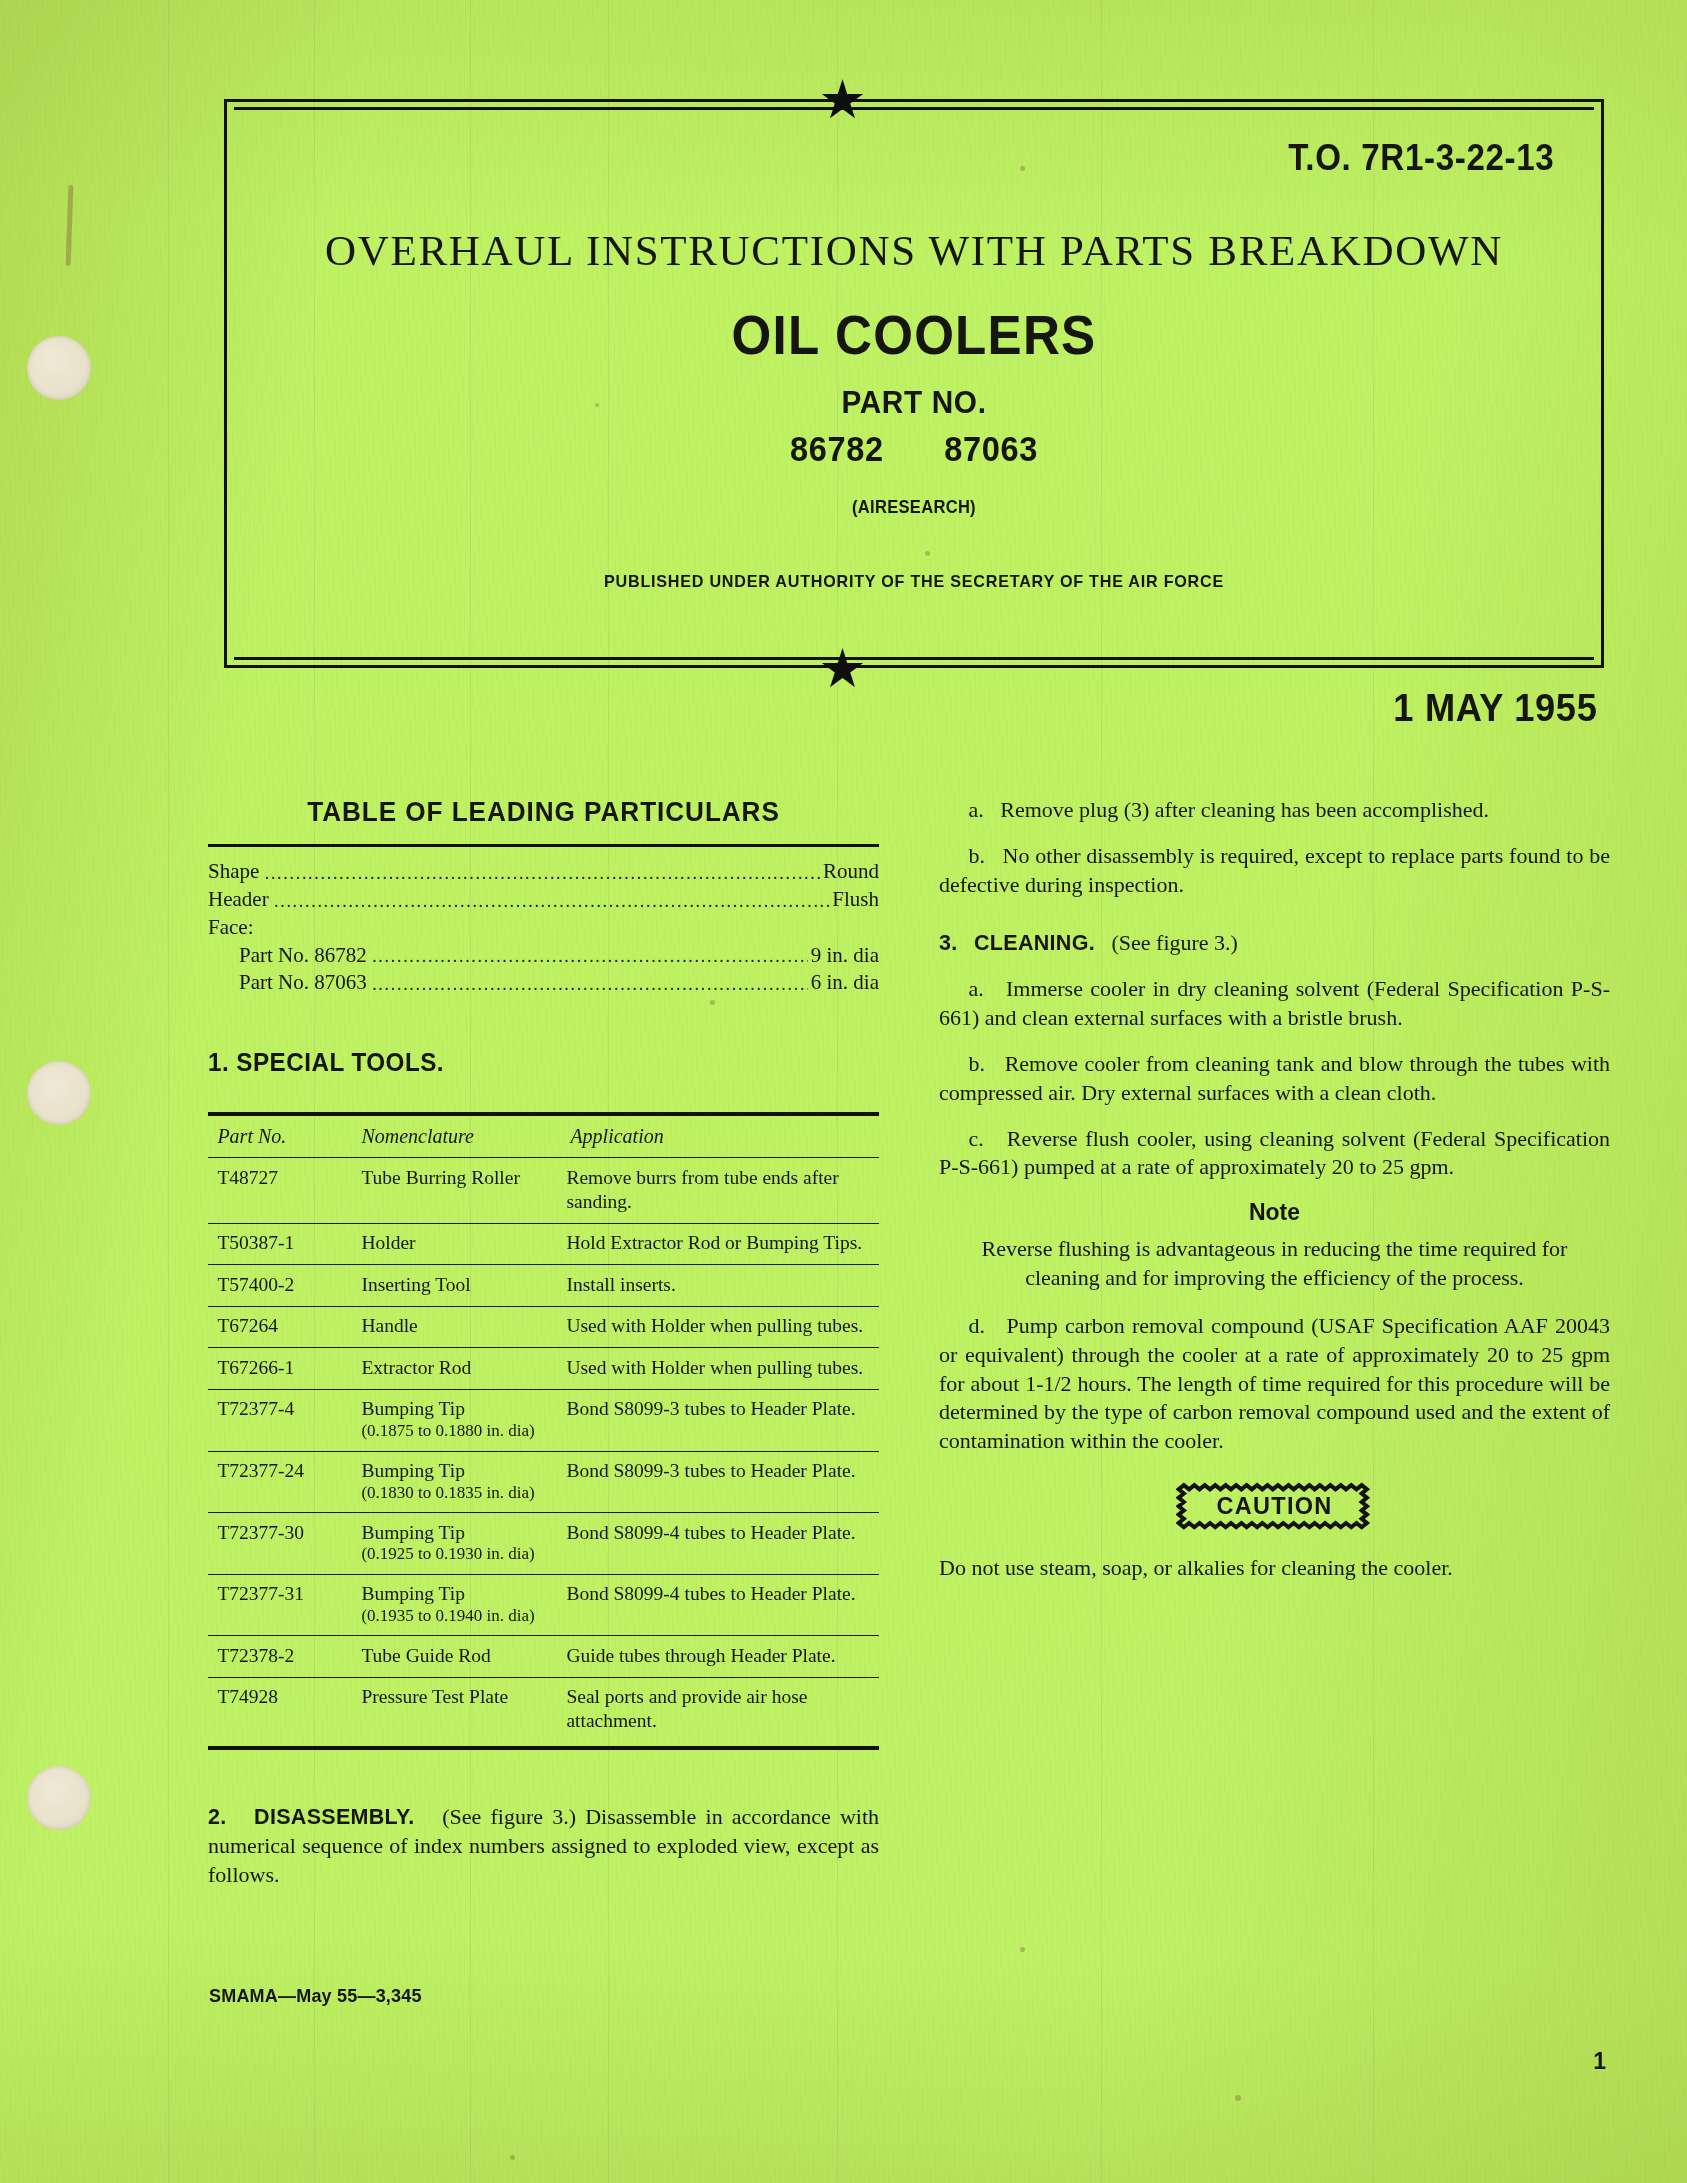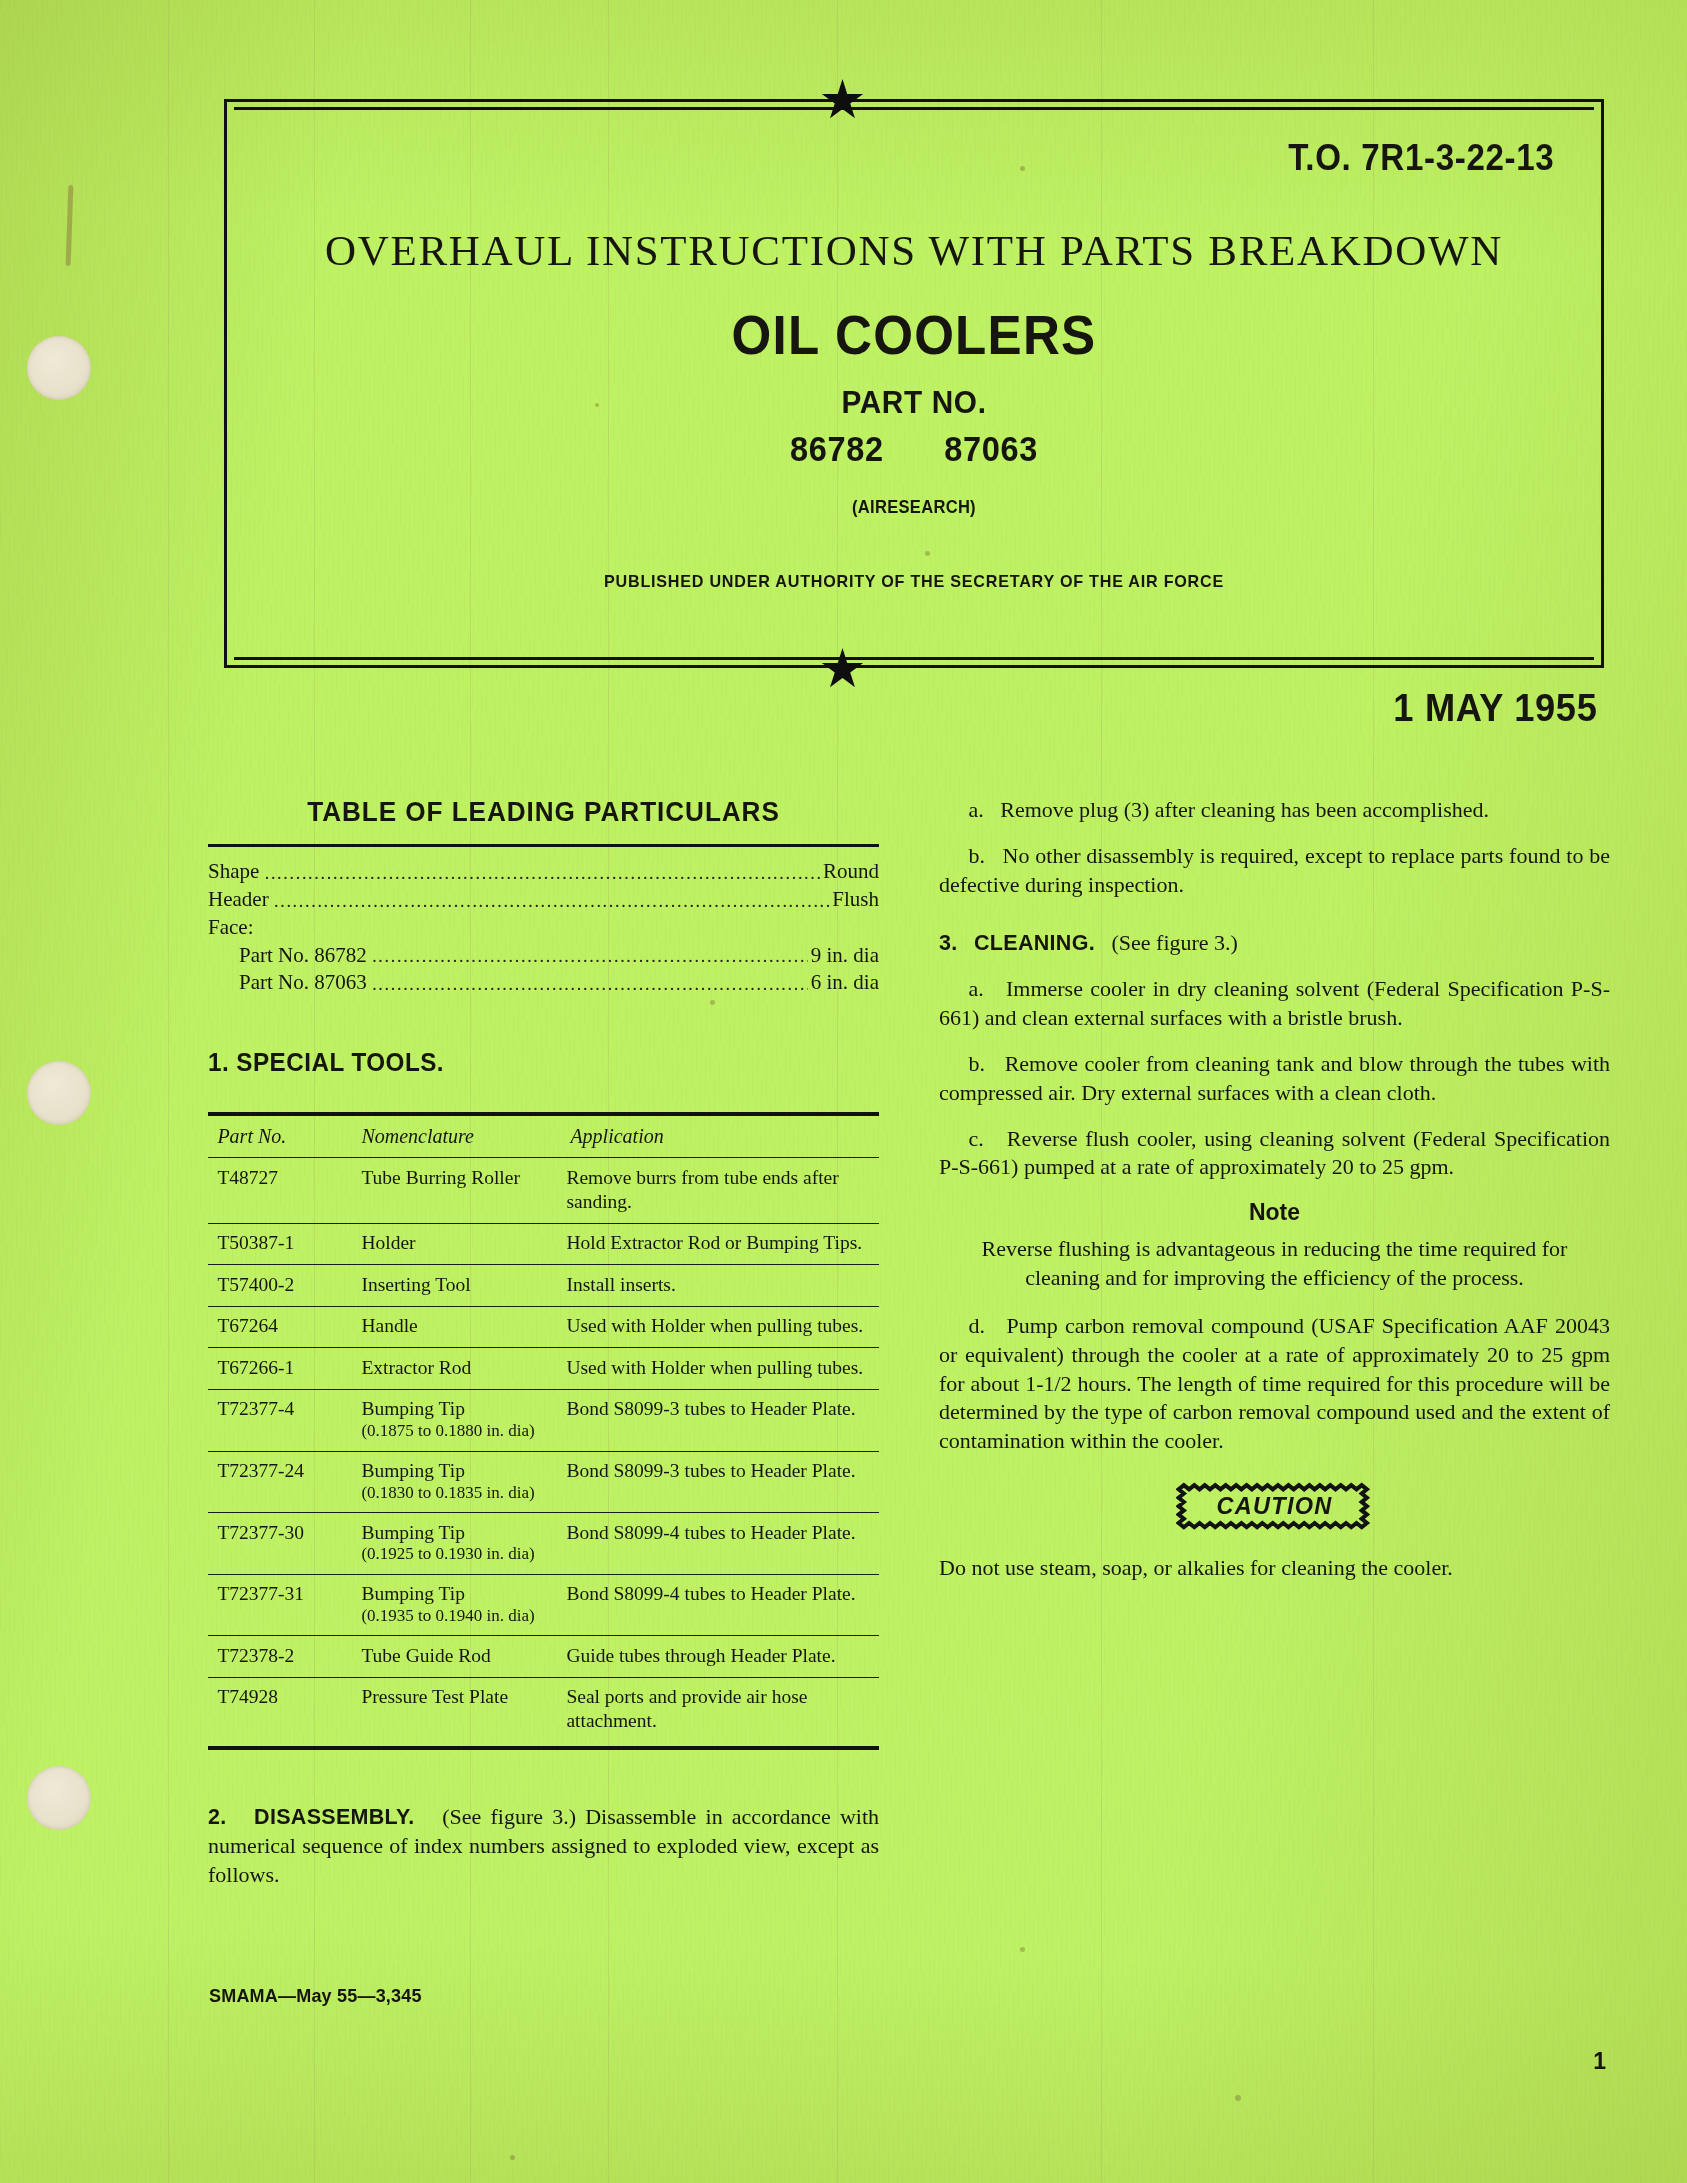--- a/index.html
+++ b/index.html
@@ -290,21 +290,21 @@
     font-family: "Liberation Sans", "DejaVu Sans", sans-serif;
     font-weight: 700;
     font-size: 23.5px;
     letter-spacing: 1.3px;
   }
   .caution-box svg {
     position: absolute;
     left: 0; top: 0;
     width: 100%; height: 100%;
   }
-  .caution-box span { position: relative; z-index: 2; font-style: italic; }
+  .caution-box span { position: relative; z-index: 2; }
 
   .footer-code {
     position: absolute;
     left: 209px; top: 1986px;
     font-family: "Liberation Sans", "DejaVu Sans", sans-serif;
     font-weight: 700;
     font-size: 18px;
     letter-spacing: 0.2px;
   }
   .page-number {

